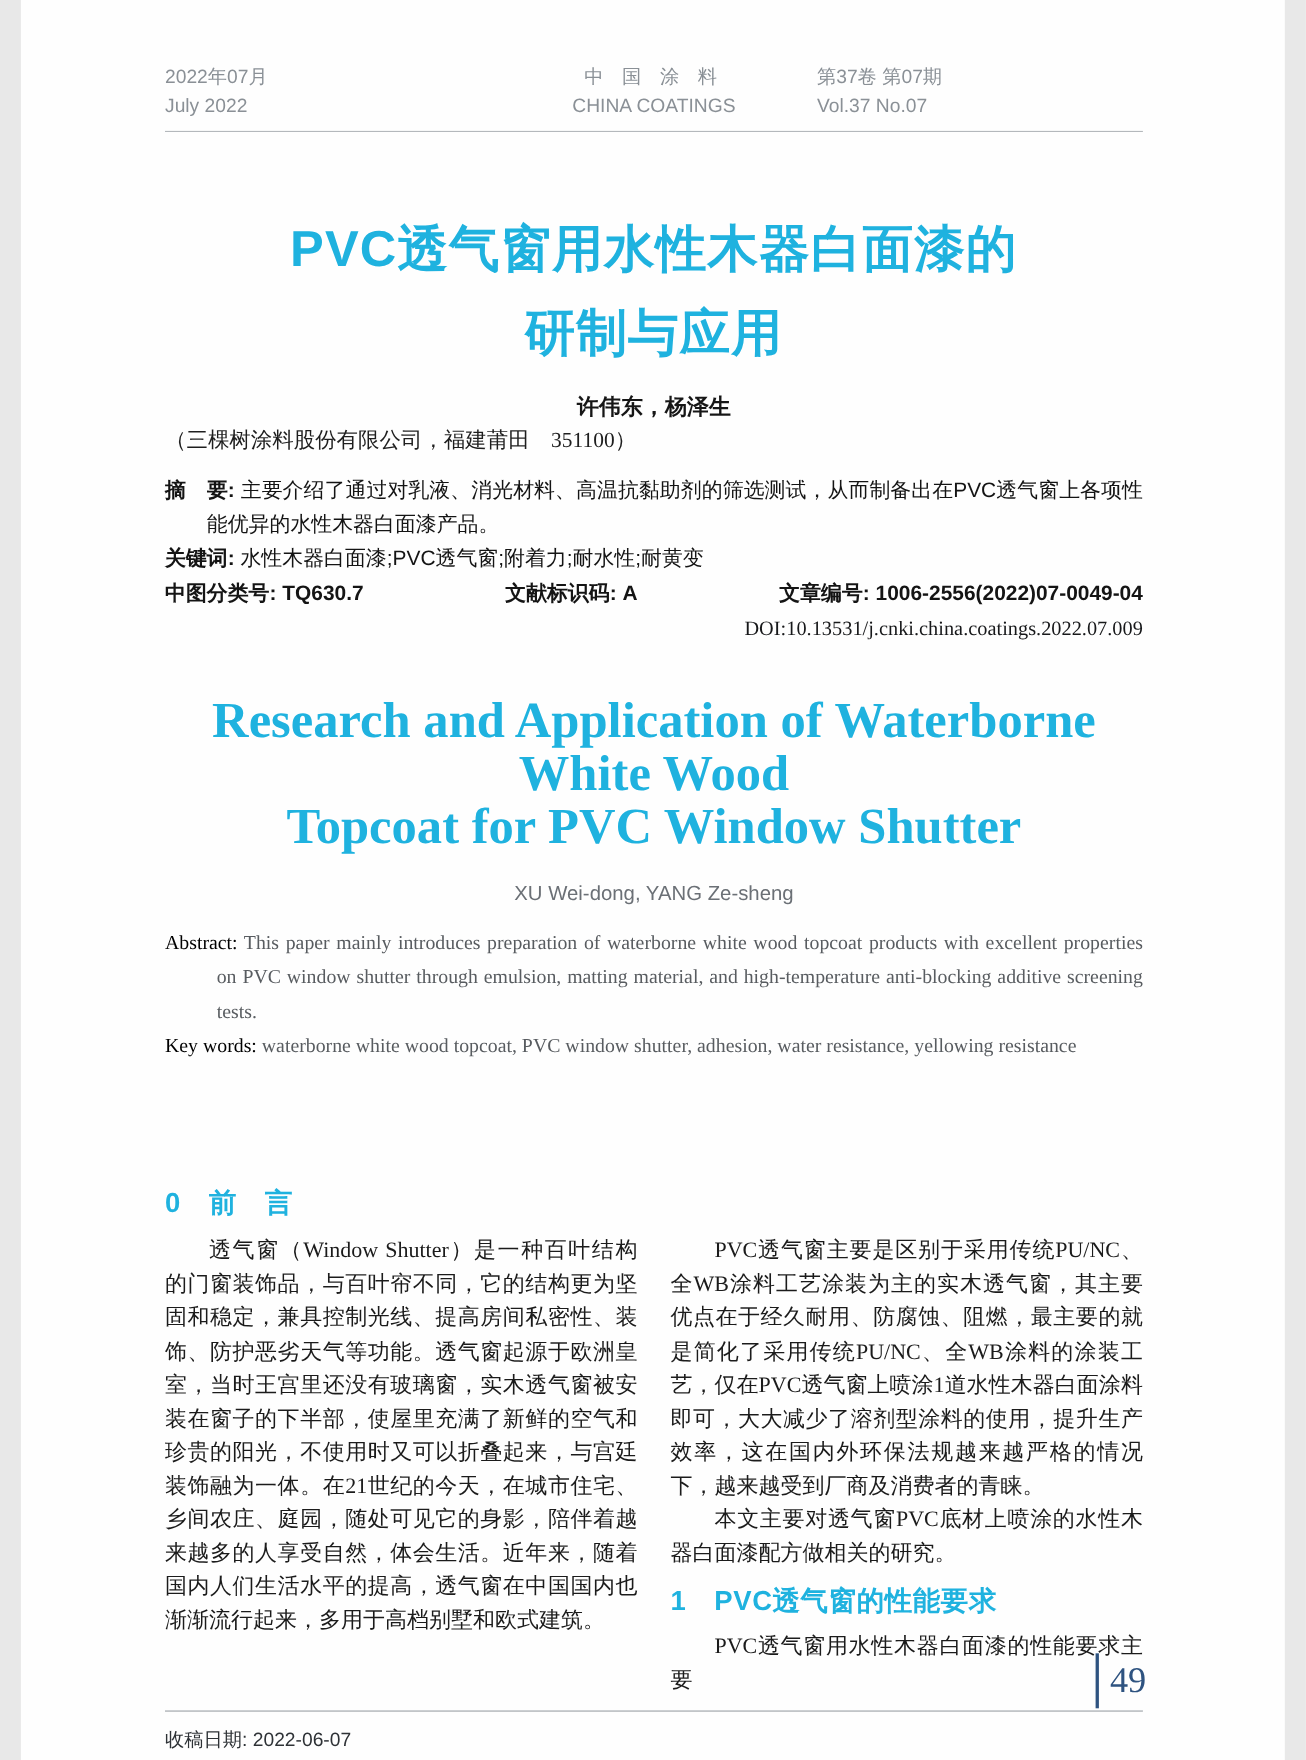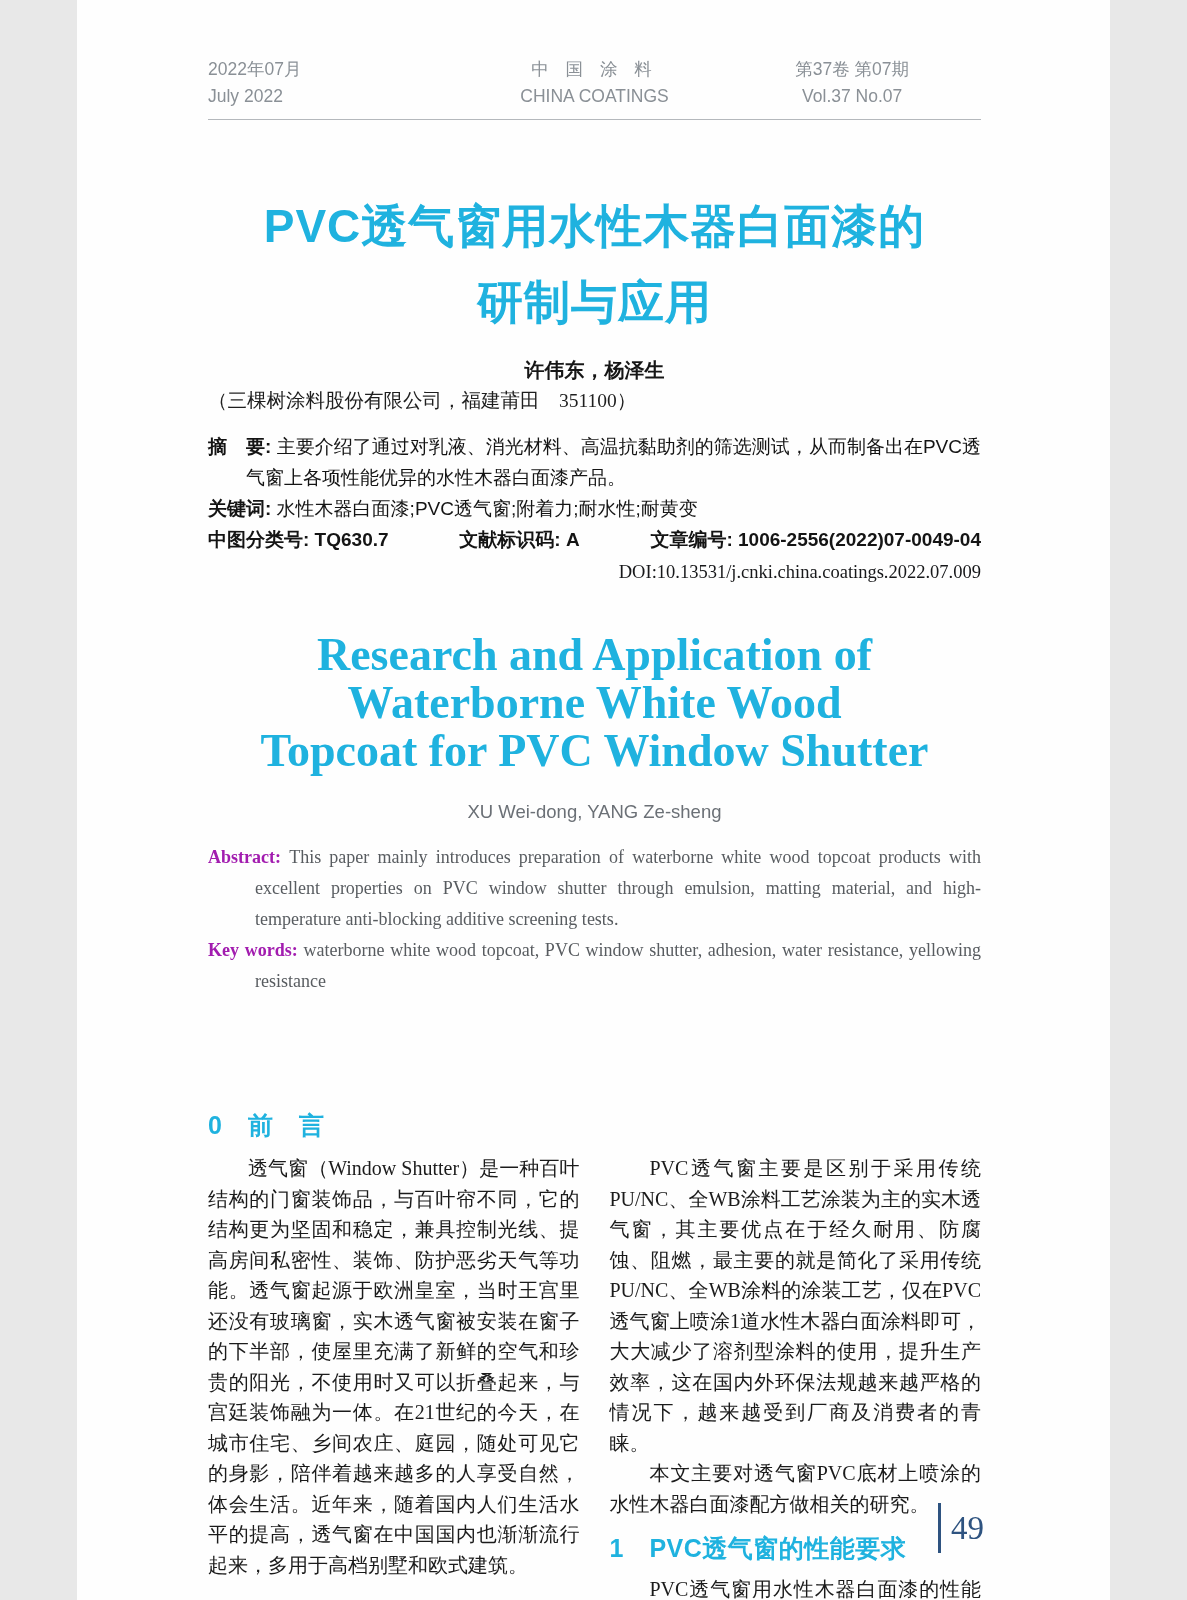--- a/index.html
+++ b/index.html
@@ -7,40 +7,40 @@
     --footer-blue:#2e5380;
     --footer-slate:#44546c;
     --header-gray:#8a9096;
     --en-gray:#585c60;
     --ink:#1b1b1b;
   }
   *{box-sizing:border-box;margin:0;padding:0;}
   html,body{background:#e8e8e8;}
   .page{
     position:relative;
-    width:1033px;height:1600px;
+    width:1149px;height:1600px;
     margin:0 auto;
     background:#fefefe;
     overflow:hidden;
     font-family:"Liberation Serif","DejaVu Serif",serif;
     color:var(--ink);
   }
   .content{padding:0 129px 0 131px;}
 
   
   .hdr{
     display:flex;justify-content:space-between;align-items:flex-end;
     padding-top:56px;padding-bottom:9px;
     border-bottom:1.5px solid #b4b8bc;
     font-family:"Liberation Sans","DejaVu Sans",sans-serif;
     font-size:17.5px;line-height:27px;color:var(--header-gray);
   }
   .hdr-col{flex:1;}
   .hdr-center{text-align:center;}
-  .hdr-right{text-align:center;}
+  .hdr-right{text-align:left;}
   .sp-wide{letter-spacing:6px;}
 
   
   .title-zh{
     margin-top:68px;text-align:center;
     font-family:"Liberation Sans","DejaVu Sans",sans-serif;
     font-weight:bold;font-size:46px;line-height:76px;
     color:var(--accent);letter-spacing:1px;
   }
   .authors-zh{
@@ -86,21 +86,21 @@
     margin-top:2px;text-align:center;
     font-style:italic;font-size:18.5px;color:#6b7076;line-height:25px;
   }
 
   
   .meta-en{
     margin-top:18px;
     font-size:18px;line-height:31px;color:var(--en-gray);
   }
   .hang-en{padding-left:47px;text-indent:-47px;text-align:justify;}
-  .lbl-en{font-weight:bold;color:#a21caf;}
+  .lbl-en{font-weight:normal;color:#000000;}
   .lbl-en:after{content:" ";}
 
   
   .body-cols{display:flex;gap:30px;margin-top:112px;}
   .col{width:448.5px;}
   .col-right{padding-top:44px;}
   .sec-h{
     font-family:"Liberation Sans","DejaVu Sans",sans-serif;
     font-weight:bold;font-size:25px;line-height:32px;
     color:var(--accent);margin-bottom:12px;letter-spacing:0.5px;

